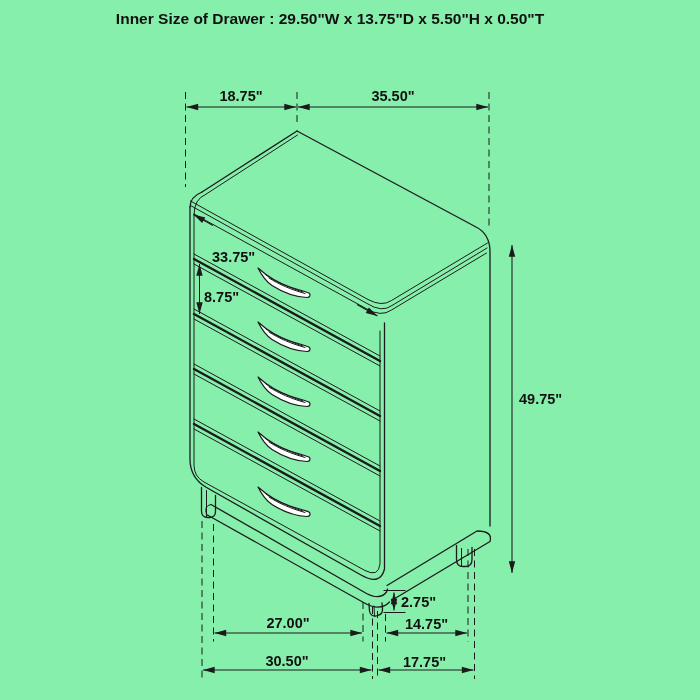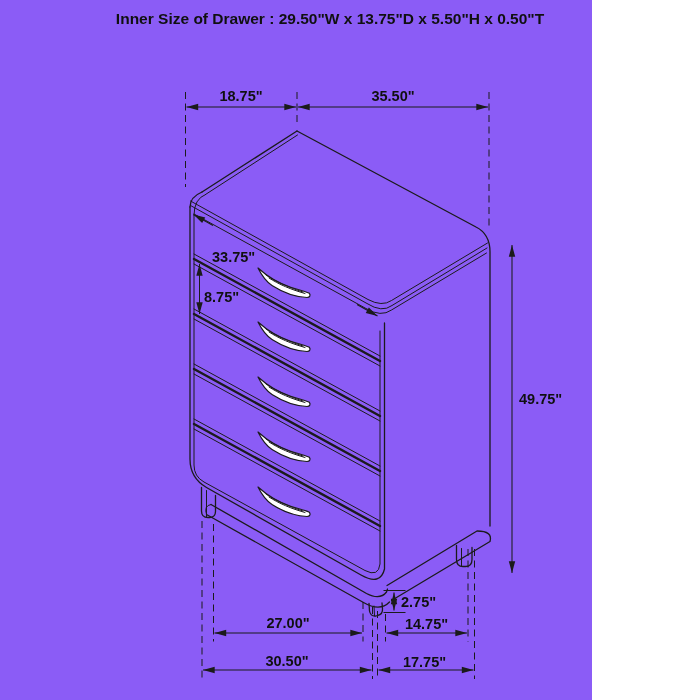--- a/index.html
+++ b/index.html
@@ -1,16 +1,16 @@
 <!DOCTYPE html>
 <html><head>
 <meta charset="utf-8">
 <style>
   html,body { margin:0; padding:0; background:#ffffff; }
-  .stage { position:relative; width:592px; height:700px; background:#8b5cf6; overflow:hidden; }
+  .stage { position:relative; width:700px; height:700px; background:#86efac; overflow:hidden; }
   svg { display:block; }
   .ln  { fill:none; stroke:#1b1b1b; stroke-width:1.3; stroke-linecap:round; stroke-linejoin:round; }
   .tn  { fill:none; stroke:#1b1b1b; stroke-width:1; stroke-linecap:round; stroke-linejoin:round; }
   .tk  { fill:none; stroke:#1b1b1b; stroke-width:2.4; stroke-linecap:round; }
   .dim { fill:none; stroke:#1b1b1b; stroke-width:1.05; }
   .dsh { fill:none; stroke:#1b1b1b; stroke-width:1; stroke-dasharray:7 4.5; }
   .hf  { fill:#ffffff; stroke:#1b1b1b; stroke-width:1.2; stroke-linejoin:round; }
   .lab { font:bold 14.5px "Liberation Sans", sans-serif; fill:#101010; }
   .ttl { font:bold 15.5px "Liberation Sans", sans-serif; fill:#101010; }
   .arr { fill:#1b1b1b; stroke:none; }

